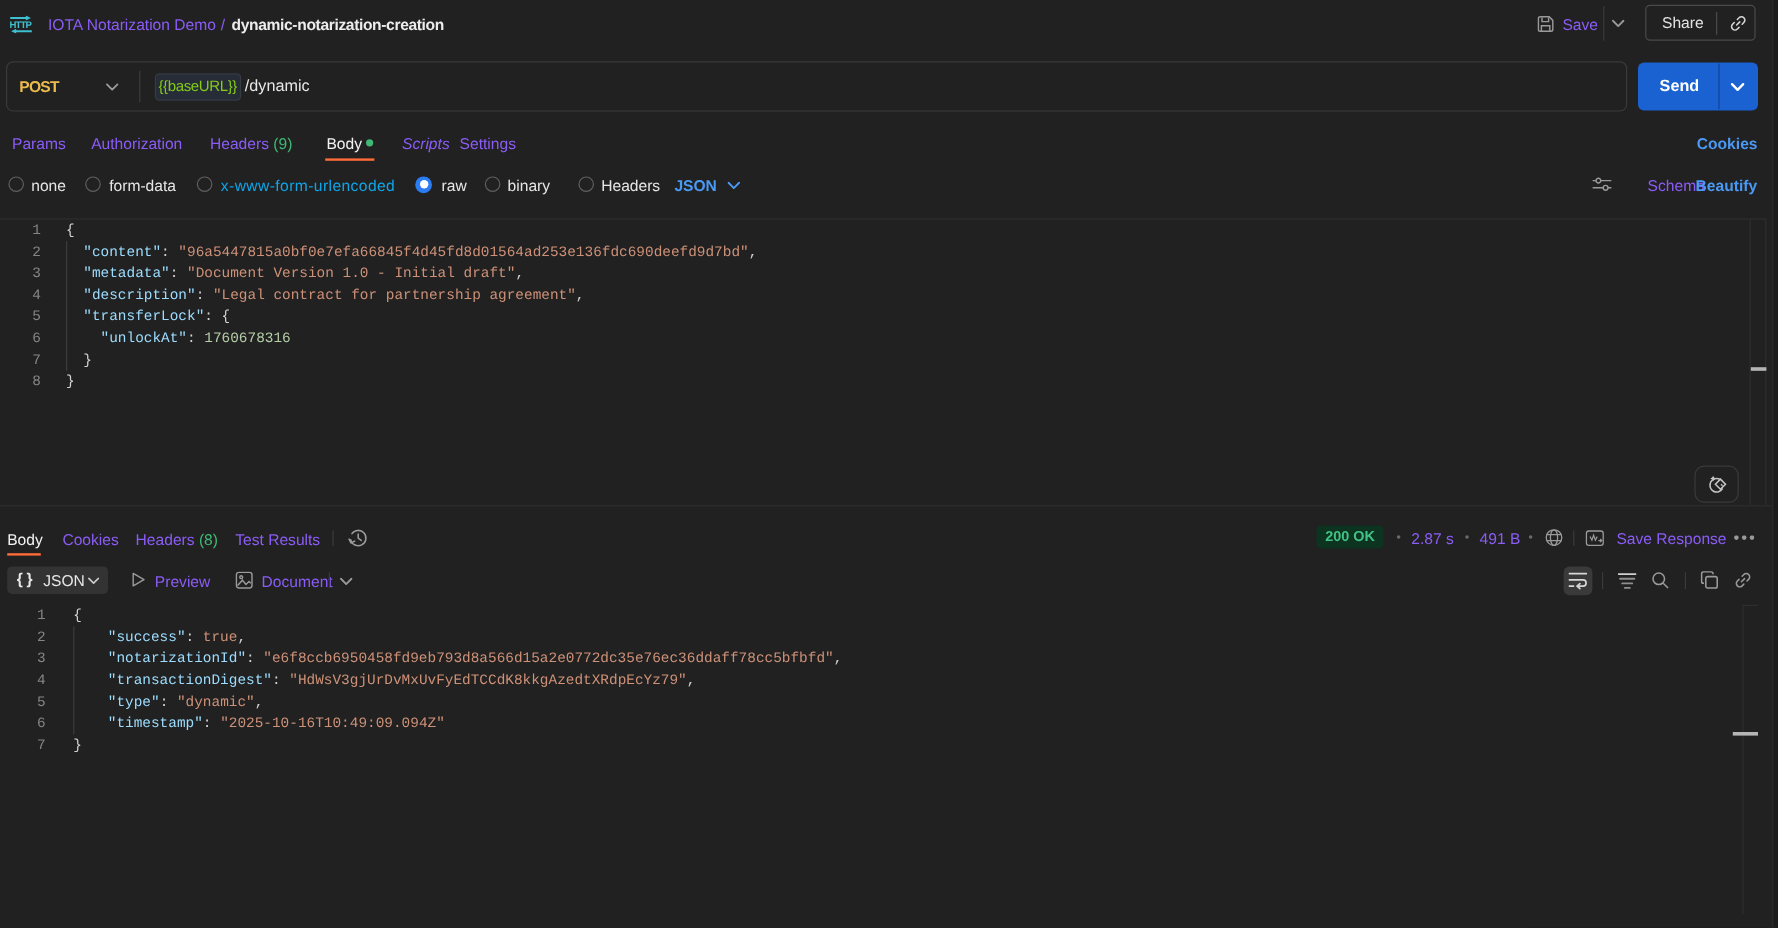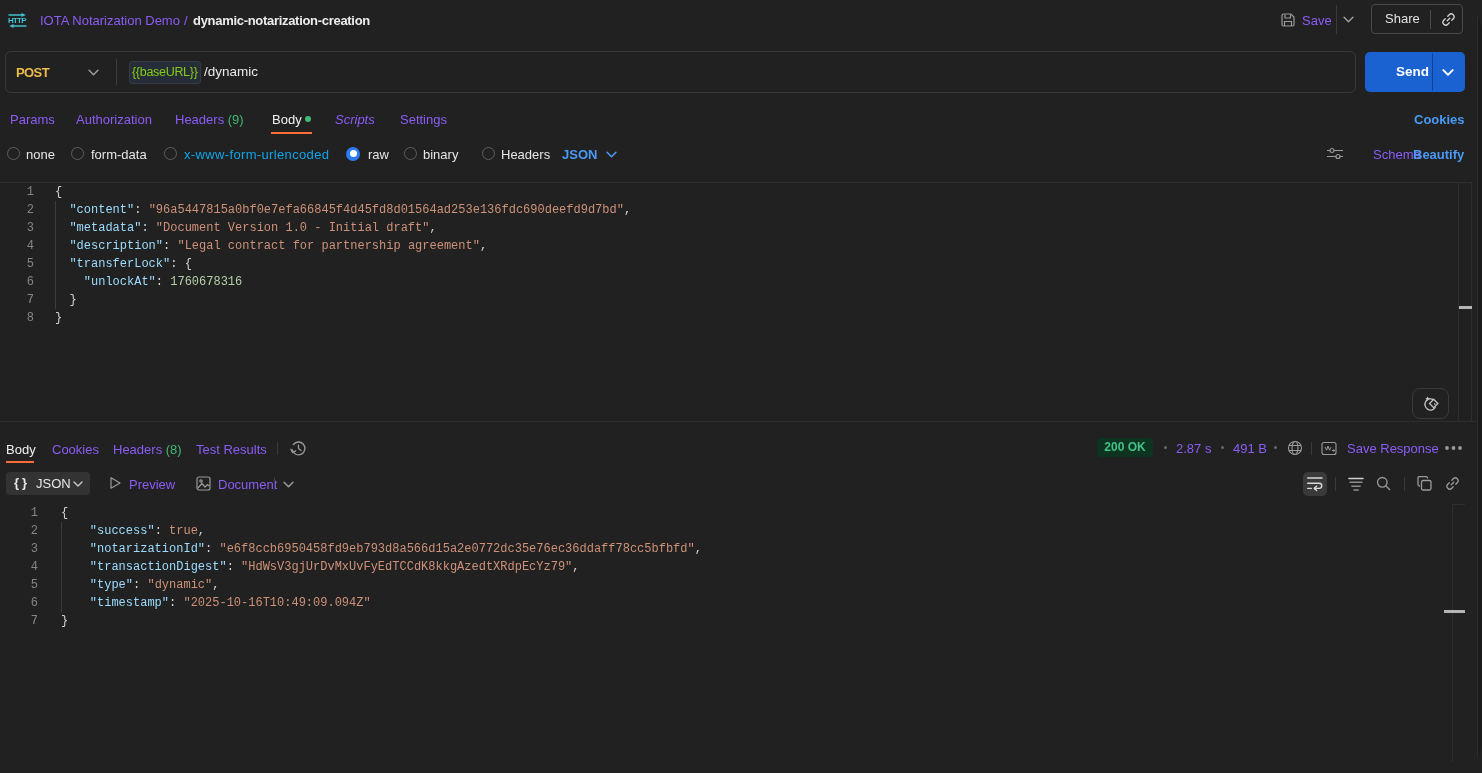--- a/index.html
+++ b/index.html
@@ -1,17 +1,17 @@
 <!DOCTYPE html>
 <html><head>
 <meta charset="utf-8">
 <style>
   html,body{margin:0;padding:0;background:#212121;}
   #app{position:relative;width:1482px;height:773px;background:#212121;overflow:hidden;
-       font-family:"Liberation Sans",sans-serif;border-radius:32px;}
+       font-family:"Liberation Sans",sans-serif;}
   .abs{position:absolute;}
   .gray{color:#8b5cf6;}
   .t13{font-size:13px;line-height:16px;}
   .sep{position:absolute;width:1px;background:#3a3a3a;}
   svg{display:block;}
   .code{font-family:"Liberation Mono",monospace;font-size:12px;line-height:18px;white-space:pre;}
   .ln{position:absolute;text-align:right;color:#858585;font-family:"Liberation Mono",monospace;font-size:12px;line-height:18px;}
   .k{color:#9cdcfe;}.s{color:#ce9178;}.n{color:#b5cea8;}.p{color:#d4d4d4;}
 </style>
 </head>
@@ -60,36 +60,36 @@
   <div class="abs" style="left:88px;top:69px;">
       <svg width="11" height="7" viewBox="0 0 10 6" fill="none" stroke="#9a9a9a" stroke-width="1.4" stroke-linecap="round" stroke-linejoin="round">
         <path d="M1 1 L5 5 L9 1"></path>
       </svg>
     </div>
   <div class="sep" style="left:116px;top:59px;height:26px;background:#3c3c3c;"></div>
   <div class="abs" style="left:129px;top:61px;height:21px;padding:0 2px;background:rgba(85,135,220,0.12);border:1px solid rgba(255,255,255,0.07);border-radius:4px;font-size:12.5px;line-height:20px;color:#84cc16;letter-spacing:-0.3px;">{{baseURL}}</div>
   <div class="abs" style="left:204px;top:64px;font-size:13.5px;color:#e8e8e8;">/dynamic</div>
 
   <div class="abs" style="left:1365px;top:52px;width:100px;height:40px;background:#1a61d2;border-radius:5px;">
-    <div class="abs" style="left:31px;top:12px;font-size:13.5px;font-weight:700;color:#fff;">Send</div>
+    <div class="abs" style="left:18px;top:12px;font-size:13.5px;font-weight:700;color:#fff;">Send</div>
     <div class="abs" style="left:67px;top:1px;width:1px;height:38px;background:rgba(13,42,104,0.55);"></div>
     <div class="abs" style="left:77px;top:17px;">
         <svg width="12" height="7" viewBox="0 0 10 6" fill="none" stroke="#ffffff" stroke-width="1.7" stroke-linecap="round" stroke-linejoin="round">
           <path d="M1 1 L5 5 L9 1"></path>
         </svg>
       </div>
   </div>
 
   <div class="abs t13 gray" style="left:10px;top:112px;">Params</div>
   <div class="abs t13 gray" style="left:76px;top:112px;">Authorization</div>
   <div class="abs t13" style="left:175px;top:112px;"><span class="gray">Headers</span> <span style="color:#3fb973;">(9)</span></div>
   <div class="abs t13" style="left:272px;top:112px;color:#f2f2f2;">Body</div>
   <div class="abs" style="left:305px;top:116px;width:6px;height:6px;border-radius:50%;background:#3fb973;"></div>
   <div class="abs t13 gray" style="left:335px;top:112px;font-style:italic;">Scripts</div>
-  <div class="abs t13 gray" style="left:400px;top:112px;text-align:center;">Settings</div>
+  <div class="abs t13 gray" style="left:383px;top:112px;text-align:center;">Settings</div>
   <div class="abs" style="left:271px;top:132px;width:41px;height:2px;background:#ff6c37;"></div>
   <div class="abs t13" style="left:1414px;top:112px;font-weight:700;color:#4a9af5;">Cookies</div>
 
   <div class="abs" style="left:7px;top:147px;width:13px;height:13px;border:1px solid #5f5f5f;border-radius:50%;box-sizing:border-box;"></div>
   <div class="abs t13" style="left:26px;top:147px;color:#e6e6e6;">none</div>
   <div class="abs" style="left:71px;top:147px;width:13px;height:13px;border:1px solid #5f5f5f;border-radius:50%;box-sizing:border-box;"></div>
   <div class="abs t13" style="left:91px;top:147px;color:#e6e6e6;">form-data</div>
   <div class="abs" style="left:164px;top:147px;width:13px;height:13px;border:1px solid #5f5f5f;border-radius:50%;box-sizing:border-box;"></div>
   <div class="abs t13" style="left:184px;top:147px;color:#0ea5e9;letter-spacing:0.35px;">x-www-form-urlencoded</div>
   <div class="abs" style="left:346px;top:146.5px;width:14px;height:14px;background:#2b7cf0;border-radius:50%;"></div>

